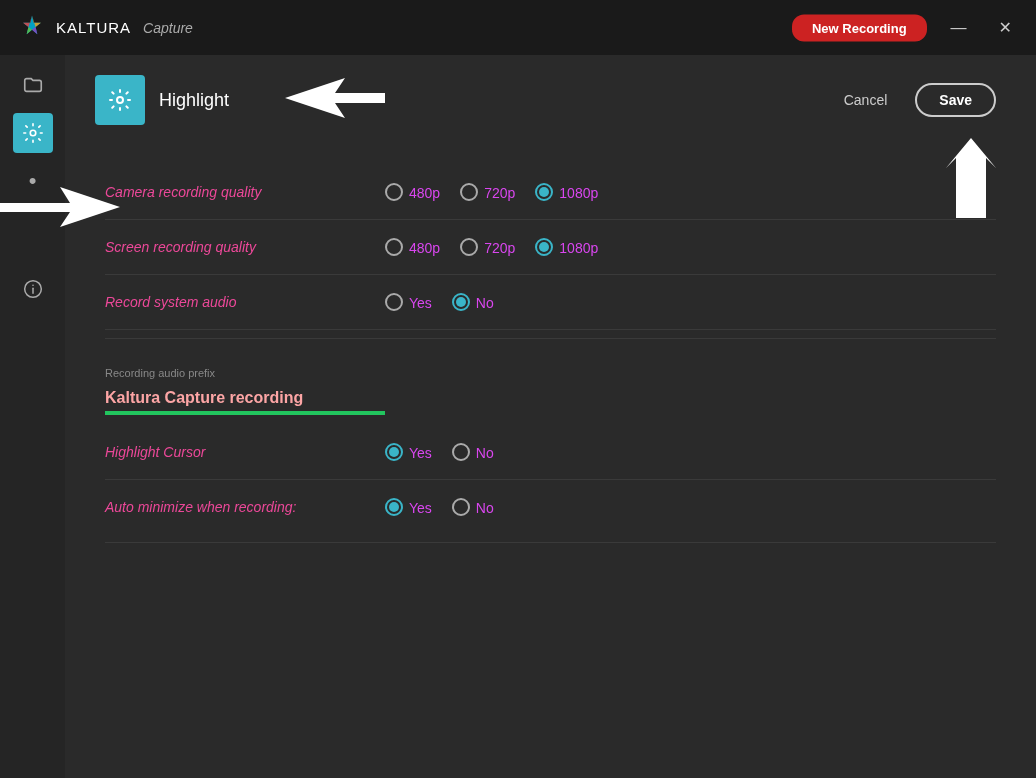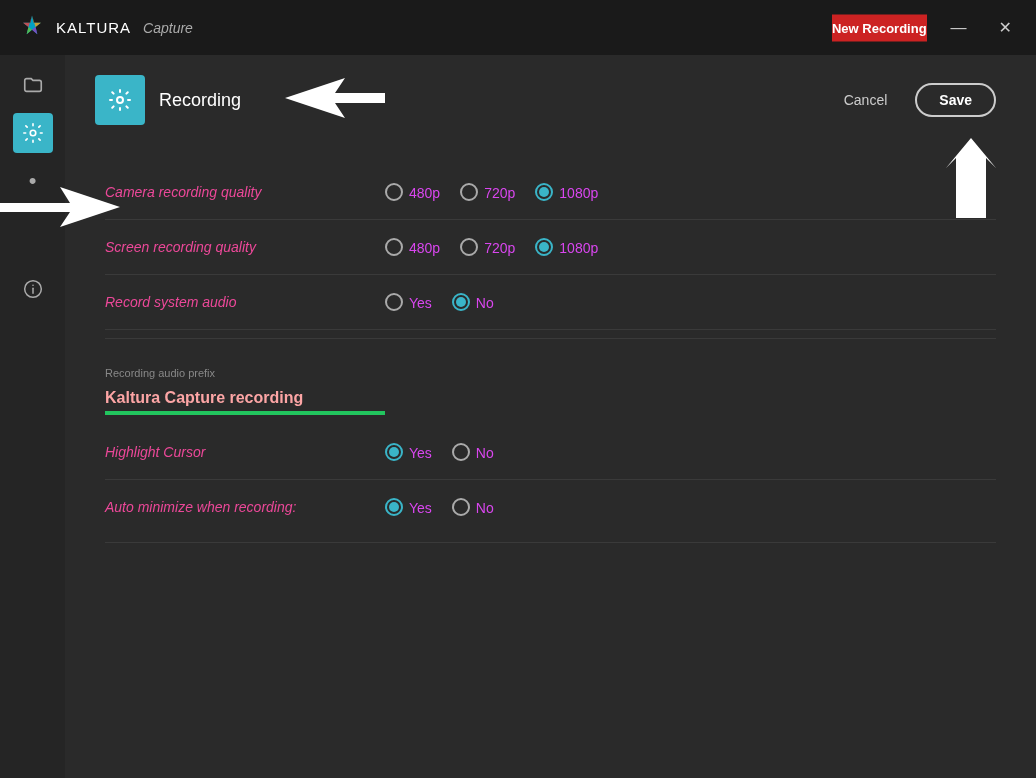--- a/index.html
+++ b/index.html
@@ -276,21 +276,21 @@
         <path d="M18 4 L20 12 L28 12 L22 17" fill="#e8a020" opacity="0.85"></path>
         <path d="M18 4 L16 12 L8 12 L14 17" fill="#e04040" opacity="0.85"></path>
         <path d="M14 17 L12 25 L18 20" fill="#60c040" opacity="0.85"></path>
         <path d="M22 17 L24 25 L18 20" fill="#9040c0" opacity="0.85"></path>
       </g>
     </svg>
     <span class="title-bar-name">KALTURA</span>
     <span class="title-bar-subtitle">Capture</span>
   </div>
   <div class="title-bar-controls">
-    <button class="win-btn" style="background:#cc2222; color:white; border-radius:0; padding:7px 0; font-size:13px; font-weight:600; border:none;">New Recording</button>
+    <button class="win-btn" style="background:#cc2222; color:white; border-radius:12px; padding:7px 20px; font-size:13px; font-weight:600; border:none;">New Recording</button>
     <button class="win-btn">—</button>
     <button class="win-btn">✕</button>
   </div>
 </div>
 
 <div class="app-body">
 
   <div class="sidebar">
     <div class="sidebar-icon" style="color:#aaaaaa; font-size:20px;">
       <svg width="22" height="22" viewBox="0 0 24 24" fill="none" xmlns="http://www.w3.org/2000/svg">
@@ -315,21 +315,21 @@
 
   <div class="content-area">
 
     <div class="settings-header">
       <div class="settings-icon-box">
         <svg width="24" height="24" viewBox="0 0 24 24" fill="none" xmlns="http://www.w3.org/2000/svg">
           <circle cx="12" cy="12" r="3" stroke="white" stroke-width="2"></circle>
           <path d="M12 2v2M12 20v2M4.22 4.22l1.42 1.42M18.36 18.36l1.42 1.42M2 12h2M20 12h2M4.22 19.78l1.42-1.42M18.36 5.64l1.42-1.42" stroke="white" stroke-width="2" stroke-linecap="round"></path>
         </svg>
       </div>
-      <span class="settings-title">Recording</span>
+      <span class="settings-title">Highlight</span>
 
       <div style="position:absolute; left:220px; top:50%; transform:translateY(-50%); pointer-events:none;">
         <svg width="100" height="40" viewBox="0 0 100 40">
           <polygon points="0,20 60,0 50,15 100,15 100,25 50,25 60,40" fill="white"></polygon>
         </svg>
       </div>
 
       <div class="header-actions">
         <button class="cancel-btn">Cancel</button>
         <button class="save-btn">Save</button>

